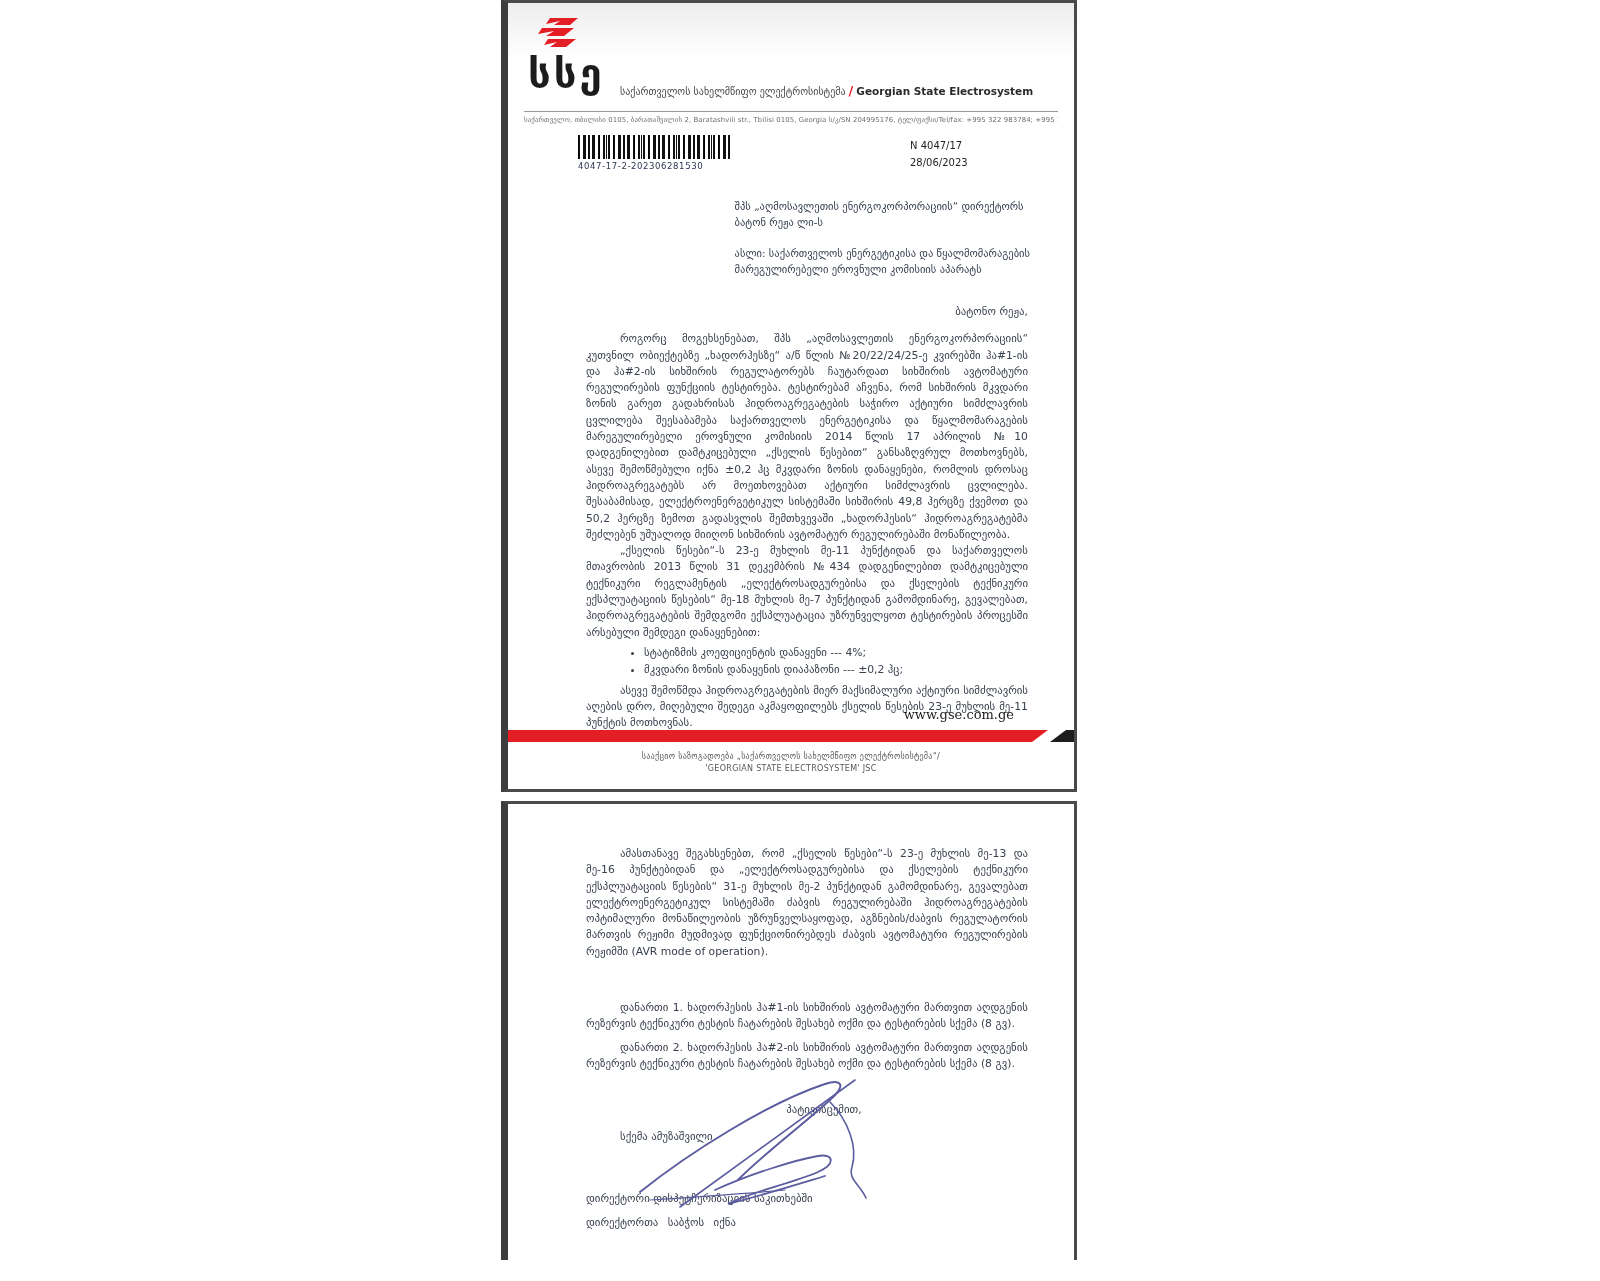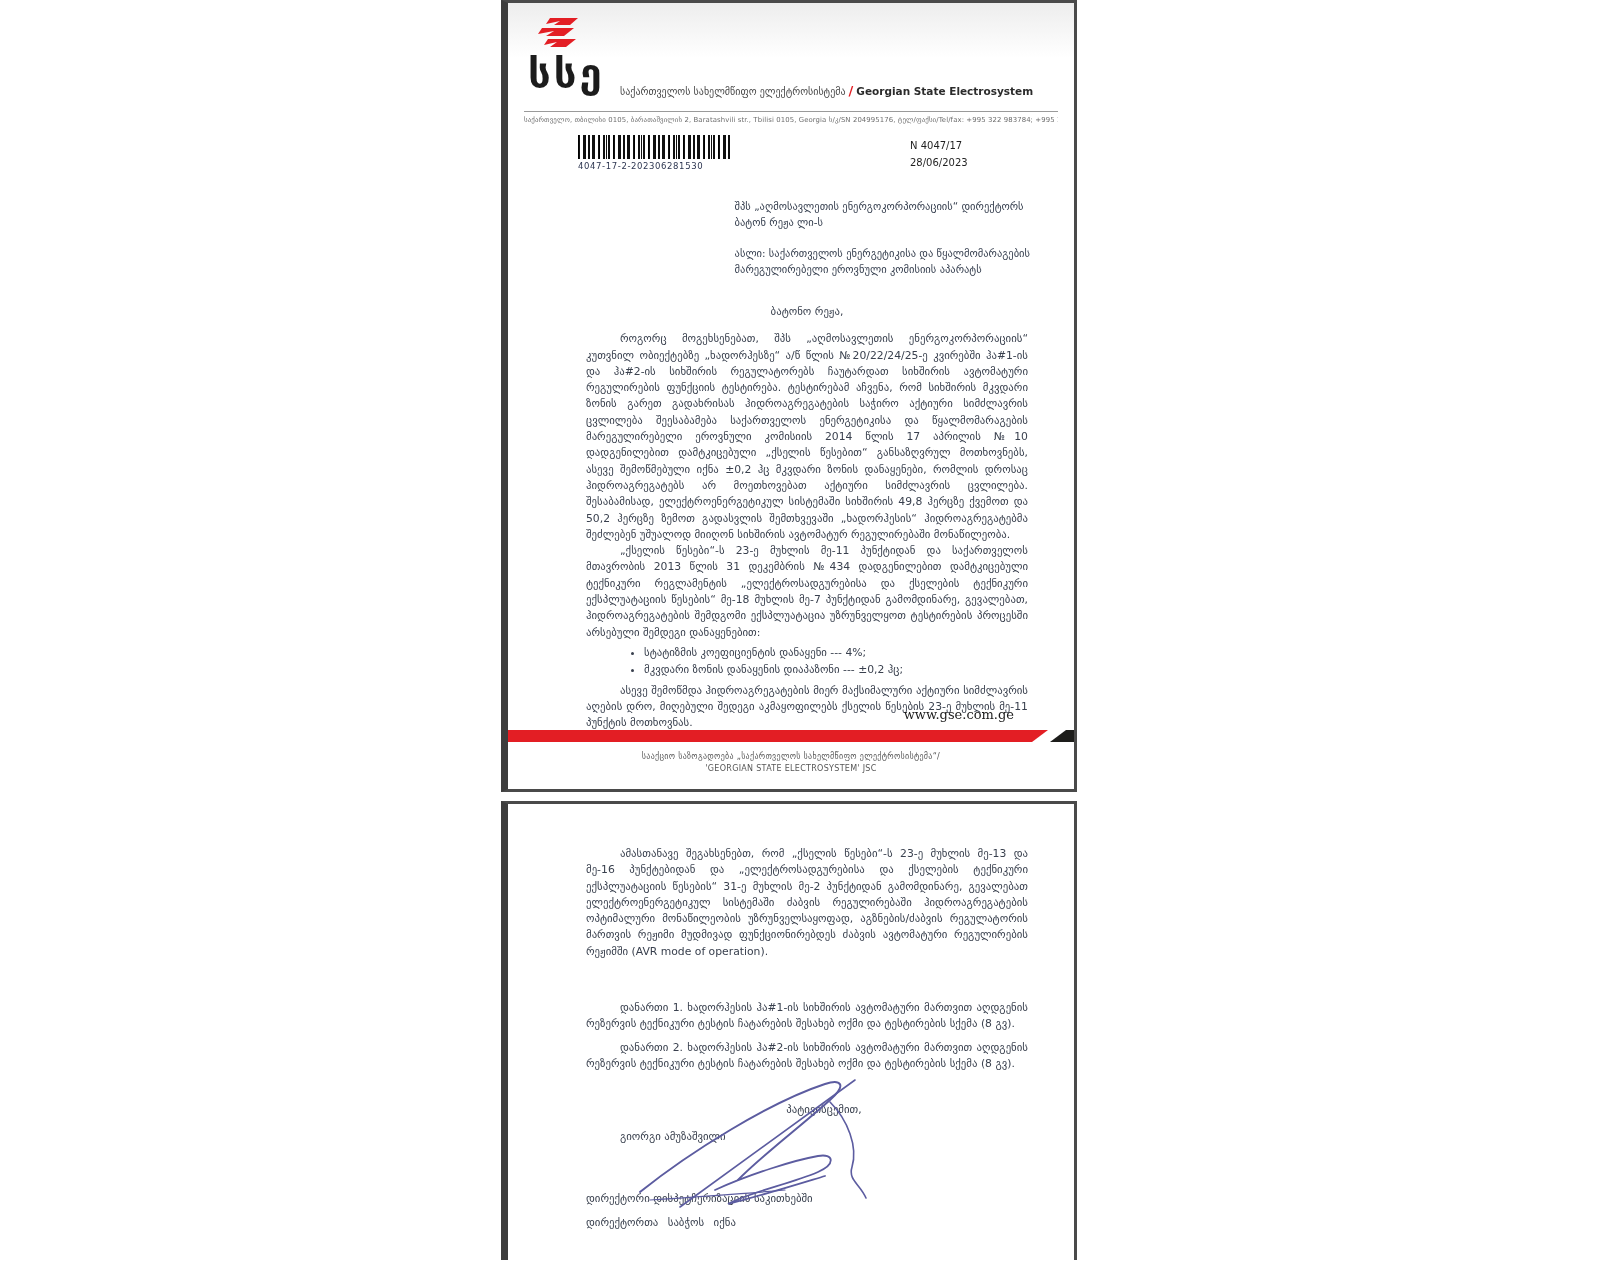--- a/index.html
+++ b/index.html
@@ -37,21 +37,21 @@
   .doc-refs{position:absolute;left:402px;top:134px;font-size:10px;color:#1f1f1f;line-height:17px;}
 
   
   .recipient-block{position:absolute;right:44px;top:195px;text-align:left;
     font-size:10.5px;line-height:16px;color:#374050;}
   .copy-block{margin-top:15px;}
 
   
   .body1{position:absolute;left:78px;right:46px;top:301px;font-size:10.8px;
     line-height:16.3px;text-align:justify;color:#39404e;}
-  .salutation{margin:0 0 11px 0;text-align:center;}
+  .salutation{margin:0 0 11px 0;text-align:right;}
   .para{margin:0;text-indent:34px;}
   .bullet-list{margin:4px 0 4px 26px;padding-left:32px;}
   .bullet-list li{margin:1px 0;}
 
   
   .website{position:absolute;right:60px;top:704px;font-size:13px;color:#1a1a1a;
     font-family:"DejaVu Serif", serif;}
   .stripe-wrap{position:absolute;left:0;right:0;top:727px;height:12px;}
   .stripe-red{position:absolute;left:0;top:0;width:540px;height:12px;background:#e31e24;
     clip-path:polygon(0 0,100% 0,calc(100% - 16px) 100%,0 100%);}
@@ -135,21 +135,21 @@
   </div>
 
   <div class="page page2">
     <div class="body2">
       <p class="para">ამასთანავე შეგახსენებთ, რომ „ქსელის წესები“-ს 23-ე მუხლის მე-13 და მე-16 პუნქტებიდან და „ელექტროსადგურებისა და ქსელების ტექნიკური ექსპლუატაციის წესების“ 31-ე მუხლის მე-2 პუნქტიდან გამომდინარე, გევალებათ ელექტროენერგეტიკულ სისტემაში ძაბვის რეგულირებაში ჰიდროაგრეგატების ოპტიმალური მონაწილეობის უზრუნველსაყოფად, აგზნების/ძაბვის რეგულატორის მართვის რეჟიმი მუდმივად ფუნქციონირებდეს ძაბვის ავტომატური რეგულირების რეჟიმში (AVR mode of operation).</p>
       <div class="attachments">
         <p class="attachment">დანართი 1.  ხადორჰესის ჰა#1-ის სიხშირის ავტომატური მართვით აღდგენის რეზერვის ტექნიკური ტესტის ჩატარების შესახებ ოქმი და ტესტირების სქემა (8 გვ).</p>
         <p class="attachment">დანართი 2.  ხადორჰესის ჰა#2-ის სიხშირის ავტომატური მართვით აღდგენის რეზერვის ტექნიკური ტესტის ჩატარების შესახებ ოქმი და ტესტირების სქემა (8 გვ).</p>
       </div>
       <p class="para regards">პატივისცემით,</p>
-      <p class="para signer-name">გიორგი ამუზაშვილი</p>
+      <p class="para signer-name">სქემა ამუზაშვილი</p>
       <div class="signer-titles">
         <div>დირექტორი დისპეტჩერიზაციის საკითხებში</div>
         <div class="signer-title2">დირექტორთა საბჭოს იქნა</div>
       </div>
     </div>
 
     <div class="signature">
       <svg width="270" height="150" viewBox="0 0 270 150" aria-hidden="true">
         <g fill="none" stroke="#5c5ca0" stroke-linecap="round">
           <path d="M20,120 C70,80 150,30 205,12 C220,7 228,12 210,28 C180,55 140,85 118,108" stroke-width="2"></path>

